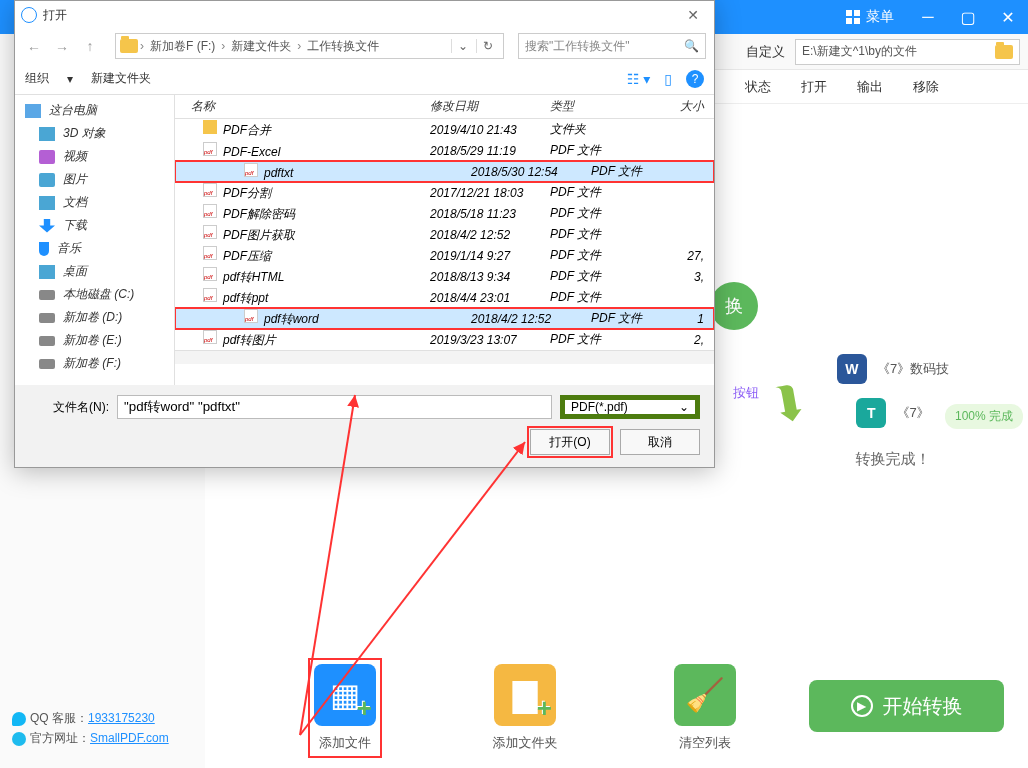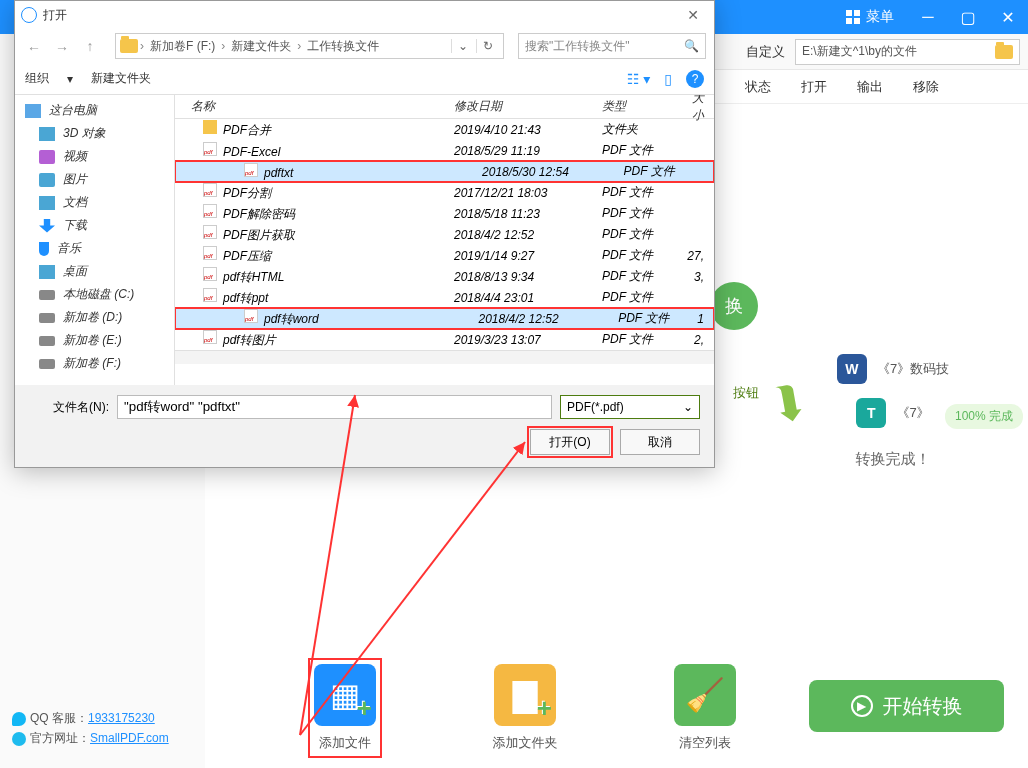--- a/index.html
+++ b/index.html
@@ -81,37 +81,37 @@
 .ic-pic { background: #4aa6d4; border-radius:2px; }
 .ic-doc { background: #4aa6d4; }
 .ic-dl { background: #1E90FF; clip-path: polygon(30% 0,70% 0,70% 50%,100% 50%,50% 100%,0 50%,30% 50%); }
 .ic-music { background: #1E90FF; width: 10px; height: 14px; border-radius:0 0 6px 6px; }
 .ic-desk { background: #4aa6d4; }
 .ic-disk { background: #888; border-radius:2px; height: 10px; }
 
 .file-list { flex: 1; overflow-y: auto; font-size: 12px; }
 .fl-header { display: flex; border-bottom: 1px solid #e0e0e0; color: #333; position: sticky; top: 0; background: #fff; height: 24px; align-items: center; }
 .col-name { width: 255px; padding-left: 16px; }
-.col-date { width: 120px; margin-left: 24px; }
-.col-type { width: 85px; margin-left: 28px; }
+.col-date { width: 120px; }
+.col-type { width: 85px; }
 .col-size { flex: 1; text-align: right; padding-right: 10px; }
 .fl-row { display: flex; align-items: center; height: 21px; cursor: pointer; }
 .fl-row.selected { background: #cde8ff; }
 .row-highlight { outline: 2px solid #f33; outline-offset: -1px; padding-left: 41px; }
 .file-icon { width: 14px; height: 14px; margin: 0 6px 0 12px; display: inline-block; }
 .fi-folder { background: #f5c54b; }
 .fi-pdf { background: #fff; border: 1px solid #ccc; position: relative; }
 .fi-pdf::after { content: "pdf"; position: absolute; font-size: 6px; color: #c00; left: 0; bottom: 0; }
 .scroll-hint { height: 14px; border-top: 1px solid #e0e0e0; background: #f4f4f4; }
 
 .dlg-footer { padding: 10px 14px 12px; display: flex; flex-direction: column; gap: 10px; font-size: 12px; background: #f2f2f2; }
 .footer-row { display: flex; align-items: center; gap: 8px; }
 .fn-label { width: 80px; text-align: right; }
 .fn-input { flex: 1; border: 1px solid #bbb; height: 24px; padding: 0 6px; background: #fff; }
-.ftype-select { width: 140px; border: 1px solid #4d7c0f; height: 24px; display: flex; align-items: center; padding: 0 6px; background: #fff; justify-content: space-between; }
+.ftype-select { width: 140px; border: 5px solid #4d7c0f; height: 24px; display: flex; align-items: center; padding: 0 6px; background: #fff; justify-content: space-between; }
 .dlg-btns { display: flex; gap: 10px; margin-left: auto; }
 .dlg-btn { width: 80px; height: 26px; border: 1px solid #aaa; background: #f8f8f8; cursor: pointer; display: flex; align-items: center; justify-content: center; }
 .dlg-btn.highlight { outline: 2px solid #f33; outline-offset: 1px; }
 
 
 .arrow-svg { position: absolute; pointer-events: none; }
 
 </style>
 </head>
 <body>
@@ -155,21 +155,21 @@
       <div class="green-circle">
           <span>换</span>
         </div>
       <div class="green-arrow">➦</div>
 
       <div class="center-area">
         <div>或文件夹，点击打开</div>
       </div>
 
       <div class="right-panel">
-        <span style="position:absolute; left:-40px; top:30px; font-size:13px; color:#4d7c0f;">按钮</span>
+        <span style="position:absolute; left:-40px; top:30px; font-size:13px; color:#8b5cf6;">按钮</span>
         <div class="file-badges">
           <div class="file-badge">
             <div class="badge-icon badge-w">W</div>
             <span>《7》数码技</span>
           </div>
           <div class="file-badge">
             <div class="badge-icon badge-t">T</div>
             <span>《7》</span>
           </div>
         </div>

